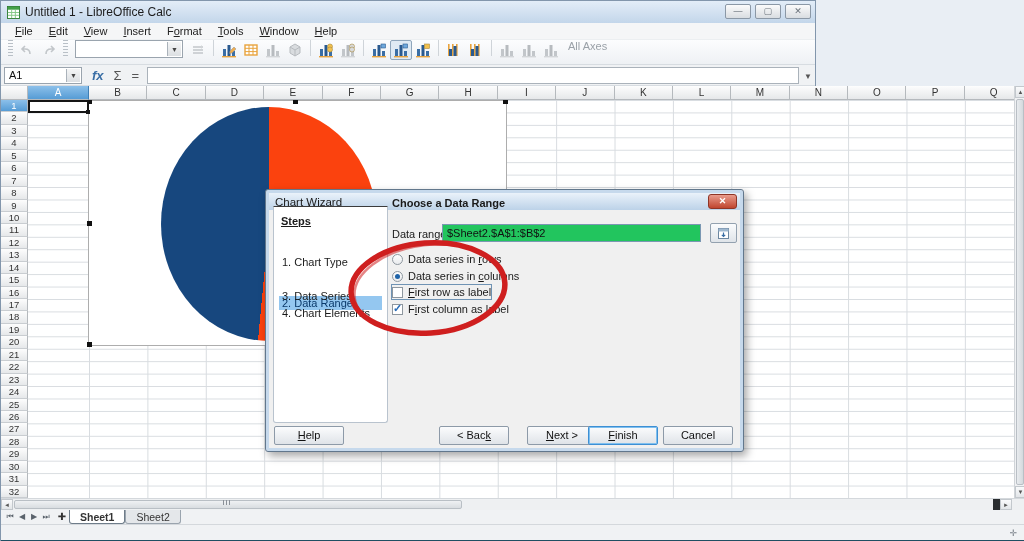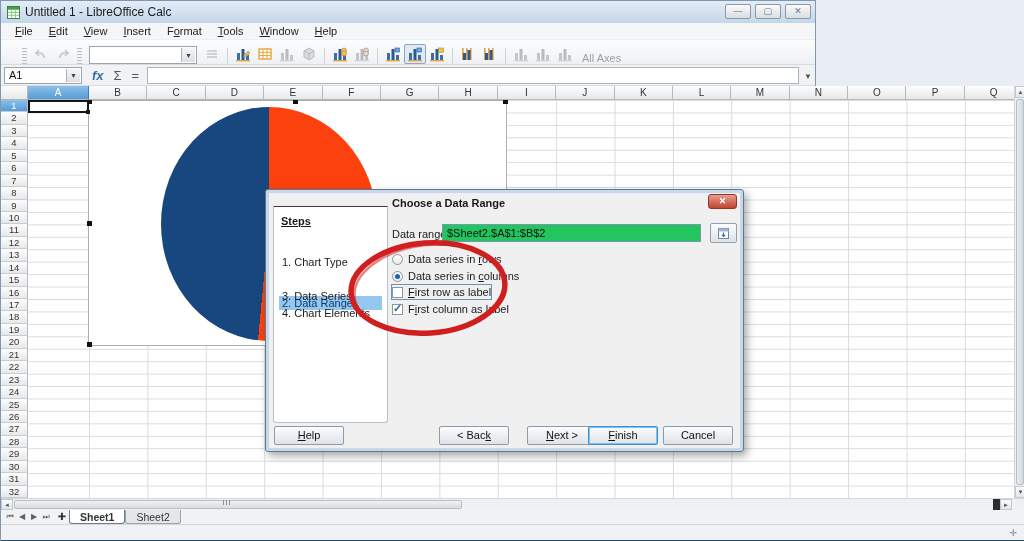--- a/index.html
+++ b/index.html
@@ -17,21 +17,21 @@
 
   
   .menubar { position:absolute; left:0; top:22px; width:100%; height:17px; background:#f5f6f7;
     display:flex; align-items:center; padding-left:6px; font-size:11px; color:#222; border-bottom:1px solid #eceff1; }
   .menu-item { padding:1px 8px; }
   .menu-item u { text-decoration:underline; }
 
   
   .toolbar { position:absolute; left:0; top:39px; width:100%; height:25px;
     background:linear-gradient(#fcfdfe,#eef1f4); border-bottom:1px solid #d7dce1;
-    display:flex; align-items:flex-end; padding-left:18px; }
+    display:flex; align-items:flex-start; padding-left:4px; }
   .tb-grip { width:5px; height:16px; margin:0 3px;
     background:repeating-linear-gradient(#b9c0c7 0 1px,transparent 1px 3px); }
   .tb-sep { width:1px; height:16px; background:#cfd4d9; margin:0 4px; }
   .tb-btn { width:22px; height:20px; display:flex; align-items:center; justify-content:center; border-radius:2px; }
   .tb-btn.pressed { border:1px solid #8fa6bc; background:#dfeaf4; }
   .tb-btn svg { display:block; }
   .tb-combo { width:108px; height:18px; background:#fff; border:1px solid #9aa4ae; margin:0 4px; position:relative; }
   .tb-combo .dd { position:absolute; right:1px; top:1px; bottom:1px; width:14px; background:linear-gradient(#f4f5f6,#dcdfe2);
     border-left:1px solid #aab2ba; font-size:7px; color:#444; display:flex; align-items:center; justify-content:center; }
   .tb-label { font-size:11px; color:#9aa1a8; margin-left:6px; }
@@ -405,20 +405,23 @@
       </div>
 
     <div class="vscroll">
       <div class="vs-btn" style="top:0">▲</div>
       <div class="vs-thumb"></div>
       <div class="vs-btn" style="bottom:0;top:auto">▼</div>
     </div>
   </div>
 
   <div class="dialog">
+    <div class="dlg-title">
+      <span>Chart Wizard</span>
+    </div>
     <div class="dlg-close">✕</div>
 
     <div class="steps-box">
       <div class="steps-head">Steps</div>
       <div id="steps-items">
           <div class="step-item" style="top: 48px;">1. Chart Type</div>
           <div class="step-item active" style="top: 65px;">2. Data Range</div>
           <div class="step-item" style="top: 82px;">3. Data Series</div>
           <div class="step-item" style="top: 99px;">4. Chart Elements</div>
         </div>

